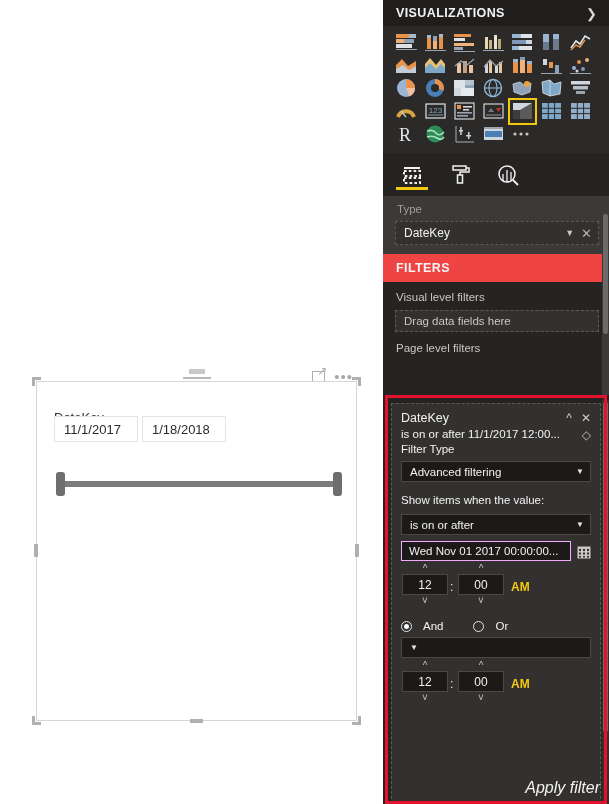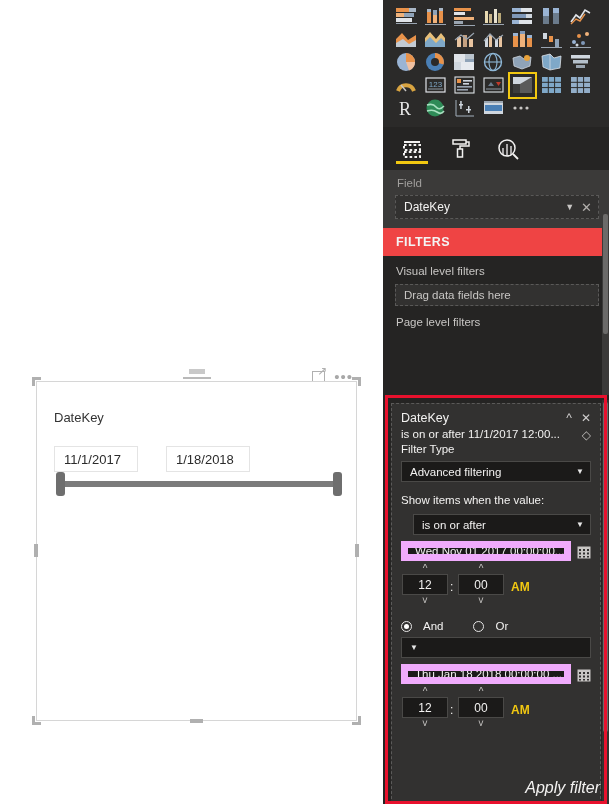--- a/index.html
+++ b/index.html
@@ -30,21 +30,21 @@
     content:""; position:absolute; left:0; bottom:0; width:11px; height:10px;
     border:1.3px solid #b0b0b0;
   }
   .focus-ic::after {
     content:"↗"; position:absolute; right:-1px; top:-5px; font-size:12px; color:#b0b0b0; line-height:1;
   }
   .dots-ic { color:#a8a8a8; font-size:15px; letter-spacing:1px; line-height:8px; }
 
   .vis-title { position: absolute; left: 17px; top: 28px; font-size: 13px; color: #333; }
 
-  .date-inputs { position: absolute; left: 17px; top: 64px; display:flex; gap: 28px; }
+  .date-inputs { position: absolute; left: 17px; top: 34px; display:flex; gap: 4px; }
   .date-inp {
     width: 84px; height: 26px; border: 1px solid #e4e4e4; background:#fff;
     display:flex; align-items:center; padding-left: 9px;
     font-size: 13px; color:#2b2b2b;
   }
 
   .slider-area { position: absolute; left: 19px; top: 90px; width: 286px; height: 24px; }
   .slider-track { position:absolute; left: 9px; top: 9px; width: 268px; height: 6px; background:#7b7b7b; }
   .s-handle { position:absolute; top: 0px; width: 9px; height: 24px; background:#6e6e6e; border-radius: 3px; }
   .s-handle.left { left: 0px; }
@@ -133,21 +133,21 @@
   .sel-box {
     height: 21px; background:#1b1a19; border:1px solid #4a4947;
     display:flex; align-items:center; padding: 0 6px 0 8px;
     color:#f3f2f1; font-size:11.5px; margin-top: 6px;
   }
   .sel-box .v { flex:1; }
   .sel-box .ar { color:#e6e6e6; font-size:8px; }
 
   .date-row { display:flex; align-items:center; gap:6px; margin-top: 6px; }
   .date-box {
-    flex:1; height: 20px; background:#1b1a19; border:7px solid #f0abfc;
+    flex:1; height: 20px; background:#1b1a19; border:1px solid #f0abfc;
     display:flex; align-items:center; padding-left: 7px;
     color:#f3f2f1; font-size:11.5px; white-space:nowrap; overflow:hidden;
   }
   .cal-ic { width: 14px; height: 13px; }
 
   .time-row { margin-top: 2px; position:relative; height: 54px; }
   .spin { position:absolute; width: 46px; }
   .spin.h { left: 1px; } .spin.m { left: 57px; }
   .spin .up, .spin .dn { text-align:center; color:#c9c7c5; font-size:10px; line-height:11px; height:11px; }
   .spin .val {
@@ -212,20 +212,24 @@
       <div class="corner c-bl" style="left:-4px; bottom:-4px;"></div>
       <div class="corner c-br" style="right:-4px; bottom:-4px;"></div>
       <div class="mid-h" style="left:154px; bottom:-2px;"></div>
       <div class="mid-v" style="left:-2px; top:163px;"></div>
       <div class="mid-v" style="right:-2px; top:163px;"></div>
     </div>
   </div>
 
   <div id="pane">
 
+    <div class="viz-head">
+      <span class="t">VISUALIZATIONS</span>
+      <span class="chev">❯</span>
+    </div>
 
     <div class="viz-grid">
 
       <span class="vi">
           <svg width="23" height="21" viewBox="0 0 23 21">
             <rect x="1" y="2" width="13" height="4" fill="#e8924a"></rect>
             <rect x="14" y="2" width="7" height="4" fill="#a9b7c6"></rect>
             <rect x="1" y="7" width="8" height="4" fill="#f0b27a"></rect>
             <rect x="9" y="7" width="10" height="4" fill="#8fa3b8"></rect>
             <rect x="1" y="12" width="16" height="4" fill="#dfe3e8"></rect>
@@ -517,21 +521,21 @@
             <line x1="8" y1="11" x2="8" y2="18"></line>
             <line x1="12" y1="7" x2="12" y2="19"></line>
             <line x1="16" y1="9" x2="16" y2="18"></line>
           </g>
           <line x1="18" y1="17" x2="23" y2="22" stroke="#f3f2f1" stroke-width="1.8"></line>
         </svg>
       </span>
     </div>
 
     <div class="field-sec">
-      <div class="field-lbl">Field</div>
+      <div class="field-lbl">Type</div>
       <div class="field-chip">
         <span class="nm">DateKey</span>
         <span class="cv">▼</span>
         <span class="xs">✕</span>
       </div>
     </div>
 
     <div class="filters-head">
       <span>FILTERS</span>
     </div>
@@ -559,21 +563,21 @@
         </div>
 
         <div class="fc-lbl">Filter Type</div>
         <div class="sel-box">
           <span class="v">Advanced filtering</span>
           <span class="ar">▼</span>
         </div>
 
         <div class="fc-lbl sp">Show items when the value:</div>
 
-        <div class="sel-box" style="margin-top:8px;margin-left:12px;">
+        <div class="sel-box" style="margin-top:8px;">
           <span class="v">is on or after</span>
           <span class="ar">▼</span>
         </div>
 
         <div class="date-row">
           <span class="date-box">Wed Nov 01 2017 00:00:00...</span>
           <span class="cal-ic">
             <svg width="14" height="13" viewBox="0 0 14 13">
                 <rect x="0.5" y="0.5" width="13" height="12" fill="#c8c6c4"></rect>
                 <g fill="#323130">
@@ -614,39 +618,20 @@
           <span class="rad">
             <span class="rd"></span>
             <span>Or</span>
           </span>
         </div>
 
         <div class="sel-box" style="margin-top:5px;">
           <span class="ar">▼</span>
         </div>
 
-        <div class="date-row">
-          <span class="date-box">Thu Jan 18 2018 00:00:00 ...</span>
-          <span class="cal-ic">
-            <svg width="14" height="13" viewBox="0 0 14 13">
-                <rect x="0.5" y="0.5" width="13" height="12" fill="#c8c6c4"></rect>
-                <g fill="#323130">
-                  <rect x="2" y="3" width="2" height="2"></rect>
-                  <rect x="6" y="3" width="2" height="2"></rect>
-                  <rect x="10" y="3" width="2" height="2"></rect>
-                  <rect x="2" y="6.5" width="2" height="2"></rect>
-                  <rect x="6" y="6.5" width="2" height="2"></rect>
-                  <rect x="10" y="6.5" width="2" height="2"></rect>
-                  <rect x="2" y="10" width="2" height="1.5"></rect>
-                  <rect x="6" y="10" width="2" height="1.5"></rect>
-                  <rect x="10" y="10" width="2" height="1.5"></rect>
-                </g>
-              </svg>
-          </span>
-        </div>
 
         <div class="time-row">
           <div class="spin h">
             <div class="up">^</div>
             <div class="val">12</div>
             <div class="dn">˅</div>
           </div>
           <div class="colon">:</div>
           <div class="spin m">
             <div class="up">^</div>

